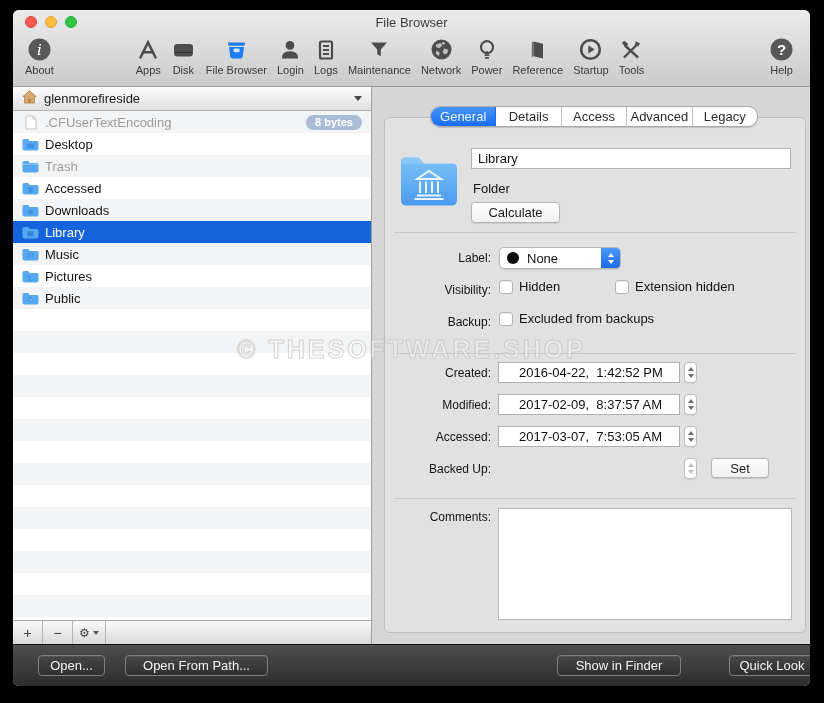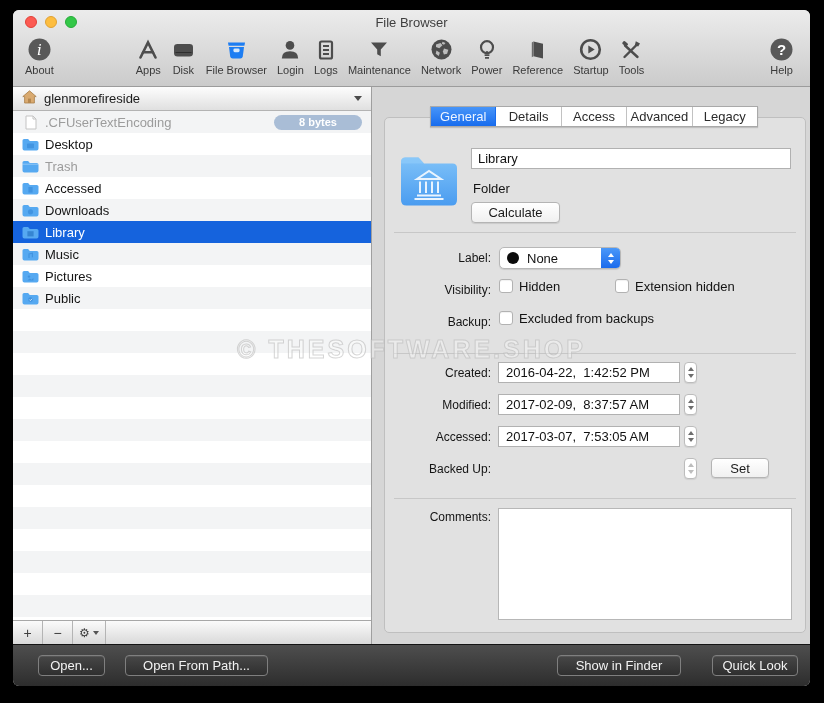--- a/index.html
+++ b/index.html
@@ -34,54 +34,54 @@
   .content{flex:1;display:flex;min-height:0;position:relative;}
   
   .sidebar{width:359px;background:#fff;border-right:1px solid #9f9f9f;display:flex;flex-direction:column;box-sizing:border-box;}
   .sb-header{height:23px;flex:0 0 23px;background:linear-gradient(#fdfdfd,#e0e0e0);border-bottom:1px solid #b3b3b3;display:flex;align-items:center;padding:0 9px;gap:7px;font-size:13px;color:#1c1c1c;}
   .sb-caret{margin-left:auto;width:0;height:0;border-left:4px solid transparent;border-right:4px solid transparent;border-top:5px solid #4a4a4a;}
   .sb-list{flex:1;background:repeating-linear-gradient(#f3f4f5 0 22px,#ffffff 22px 44px);overflow:hidden;}
   .row{height:22px;display:flex;align-items:center;padding:0 9px;gap:6px;font-size:13px;color:#141414;box-sizing:border-box;}
   .row .ric{width:17px;display:flex;justify-content:center;flex:0 0 17px;}
   .row-dim{color:#9c9c9c;}
   .row-selected{background:#1563dd;color:#fff;}
-  .badge{margin-left:auto;background:#a9bdd6;color:#fff;font-size:11px;font-weight:bold;padding:2px 25px;border-radius:10px;line-height:11px;}
+  .badge{margin-left:auto;background:#a9bdd6;color:#fff;font-size:11px;font-weight:bold;padding:2px 9px;border-radius:10px;line-height:11px;}
   .sb-footer{height:23px;flex:0 0 23px;border-top:1px solid #a7a7a7;background:linear-gradient(#fbfbfb,#d9d9d9);display:flex;}
   .sbf-btn{width:30px;border-right:1px solid #b4b4b4;display:flex;align-items:center;justify-content:center;font-size:14px;color:#3f3f3f;box-sizing:border-box;}
   .sbf-gear{width:33px;gap:3px;font-size:12px;}
   .gear-caret{width:0;height:0;border-left:3px solid transparent;border-right:3px solid transparent;border-top:4px solid #555;}
   
   .rpanel{flex:1;background:#d6d6d6;position:relative;}
-  .tabsbar{position:absolute;left:58px;top:19px;width:328px;height:21px;display:flex;border:1px solid #a9a9a9;border-radius:0;background:#fff;box-sizing:border-box;overflow:hidden;box-shadow:0 1px 1px rgba(0,0,0,.15);z-index:3;}
+  .tabsbar{position:absolute;left:58px;top:19px;width:328px;height:21px;display:flex;border:1px solid #a9a9a9;border-radius:10px;background:#fff;box-sizing:border-box;overflow:hidden;box-shadow:0 1px 1px rgba(0,0,0,.15);z-index:3;justify-content:flex-end;}
   .tab{flex:1;display:flex;align-items:center;justify-content:center;font-size:13px;color:#2b2b2b;border-right:1px solid #c2c2c2;box-sizing:border-box;}
   .tab:last-child{border-right:none;}
   .tab-active{background:linear-gradient(#4795f8,#186cee);color:#eef5ff;border-right-color:#186cee;}
   .gbox{position:absolute;left:12px;top:30px;width:422px;height:516px;background:#e1e1e1;border:1px solid #bfbfbf;border-radius:5px;box-sizing:border-box;}
   .folder-big{position:absolute;left:14px;top:32px;}
   .name-input{position:absolute;left:86px;top:30px;width:320px;height:21px;border:1px solid #b1b1b1;background:#fff;font-size:13px;color:#111;padding:0 6px;box-sizing:border-box;font-family:"Liberation Sans",sans-serif;border-radius:0;}
   .kind{position:absolute;left:88px;top:63px;font-size:13px;color:#141414;}
   .btn{border:1px solid #b4b4b4;border-radius:4px;background:linear-gradient(#ffffff,#f0f0f0);font-size:13px;color:#1b1b1b;display:flex;align-items:center;justify-content:center;box-shadow:0 1px 1px rgba(0,0,0,.1);box-sizing:border-box;}
   .calc-btn{position:absolute;left:86px;top:84px;width:89px;height:21px;}
   .hr{position:absolute;left:9px;right:9px;height:1px;background:#c7c7c7;}
   .hr1{top:114px}.hr2{top:235px}.hr3{top:380px}
   .flabel{position:absolute;left:0;width:106px;text-align:right;font-size:12px;color:#141414;}
   .lbl-label{top:133px}.lbl-vis{top:165px}.lbl-backup{top:197px}
   .lbl-d0{top:248px}.lbl-d1{top:280px}.lbl-d2{top:312px}.lbl-d3{top:344px}
   .lbl-comments{top:392px}
   .popup{position:absolute;left:114px;top:129px;width:122px;height:22px;background:#fff;border:1px solid #b7b7b7;border-radius:5px;display:flex;align-items:center;box-sizing:border-box;padding-left:7px;gap:8px;font-size:13px;color:#111;box-shadow:0 1px 1px rgba(0,0,0,.1);}
   .dot{width:12px;height:12px;border-radius:50%;background:#0b0b0b;flex:0 0 12px;}
   .popup-cap{margin-left:auto;width:19px;align-self:stretch;background:linear-gradient(#4a98f9,#1b6bec);border-radius:0 4px 4px 0;display:flex;flex-direction:column;align-items:center;justify-content:center;gap:3px;}
   .cup{width:0;height:0;border-left:3.5px solid transparent;border-right:3.5px solid transparent;border-bottom:4px solid #fff;}
   .cdn{width:0;height:0;border-left:3.5px solid transparent;border-right:3.5px solid transparent;border-top:4px solid #fff;}
-  .checkline{position:absolute;display:flex;gap:6px;font-size:13px;color:#141414;}
+  .checkline{position:absolute;display:flex;align-items:center;gap:6px;font-size:13px;color:#141414;}
   .chk-hidden{left:114px;top:161px;}
   .chk-ext{left:230px;top:161px;}
   .chk-backup{left:114px;top:193px;}
   .checkbox{width:14px;height:14px;background:#fff;border:1px solid #b2b2b2;border-radius:3px;box-sizing:border-box;box-shadow:inset 0 1px 1px rgba(0,0,0,.06);flex:0 0 14px;}
-  .dfield{position:absolute;left:113px;width:182px;height:21px;background:#fff;border:1px solid #b1b1b1;box-sizing:border-box;font-size:13px;color:#111;display:flex;align-items:center;padding-left:7px;white-space:pre;}
+  .dfield{position:absolute;left:113px;width:182px;height:21px;background:#fff;border:1px solid #b1b1b1;box-sizing:border-box;font-size:13px;color:#111;display:flex;align-items:center;padding-left:20px;white-space:pre;}
   .df0{top:244px}.df1{top:276px}.df2{top:308px}.df3{top:340px}
   .stepper{position:absolute;left:299px;width:13px;height:21px;background:#fff;border:1px solid #bcbcbc;border-radius:4px;display:flex;flex-direction:column;align-items:center;justify-content:center;gap:3px;box-sizing:border-box;box-shadow:0 1px 1px rgba(0,0,0,.08);}
   .st0{top:244px}.st1{top:276px}.st2{top:308px}.st3{top:340px}
   .sup{width:0;height:0;border-left:3px solid transparent;border-right:3px solid transparent;border-bottom:4px solid #6d6d6d;}
   .sdn{width:0;height:0;border-left:3px solid transparent;border-right:3px solid transparent;border-top:4px solid #6d6d6d;}
   .stepper-dim .sup{border-bottom-color:#bdbdbd}.stepper-dim .sdn{border-top-color:#bdbdbd}
   .set-btn{position:absolute;left:326px;top:340px;width:58px;height:20px;}
   .comments{position:absolute;left:113px;top:390px;width:294px;height:112px;border:1px solid #b7b7b7;background:#fff;resize:none;box-sizing:border-box;font-family:"Liberation Sans",sans-serif;font-size:13px;}
   
   .watermark{
@@ -89,21 +89,21 @@
     font-size:25px;font-weight:bold;letter-spacing:3px;white-space:nowrap;
     color:rgba(255,255,255,.34);-webkit-text-stroke:1px rgba(185,185,185,.6);
     z-index:6;pointer-events:none;
   }
   
   .bottombar{height:41px;flex:0 0 41px;background:linear-gradient(#4e4e4e,#2d2d2d);border-top:1px solid #141414;position:relative;}
   .dbtn{position:absolute;top:10px;height:21px;border:1px solid #7f7f7f;border-radius:4px;background:linear-gradient(#474747,#2f2f2f);color:#f2f2f2;font-size:13px;display:flex;align-items:center;justify-content:center;box-shadow:inset 0 1px 0 rgba(255,255,255,.08);box-sizing:border-box;}
   .b-open{left:25px;width:67px;}
   .b-path{left:112px;width:143px;}
   .b-finder{left:544px;width:124px;}
-  .b-ql{left:699px;width:86px;text-align:right;}
+  .b-ql{left:716px;width:86px;text-align:right;}
 </style>
 </head>
 <body>
 
 <div class="window">
 
   <div class="chrome">
     <div class="titlebar">
       <div class="lights">
         <span class="light l-red"></span>

